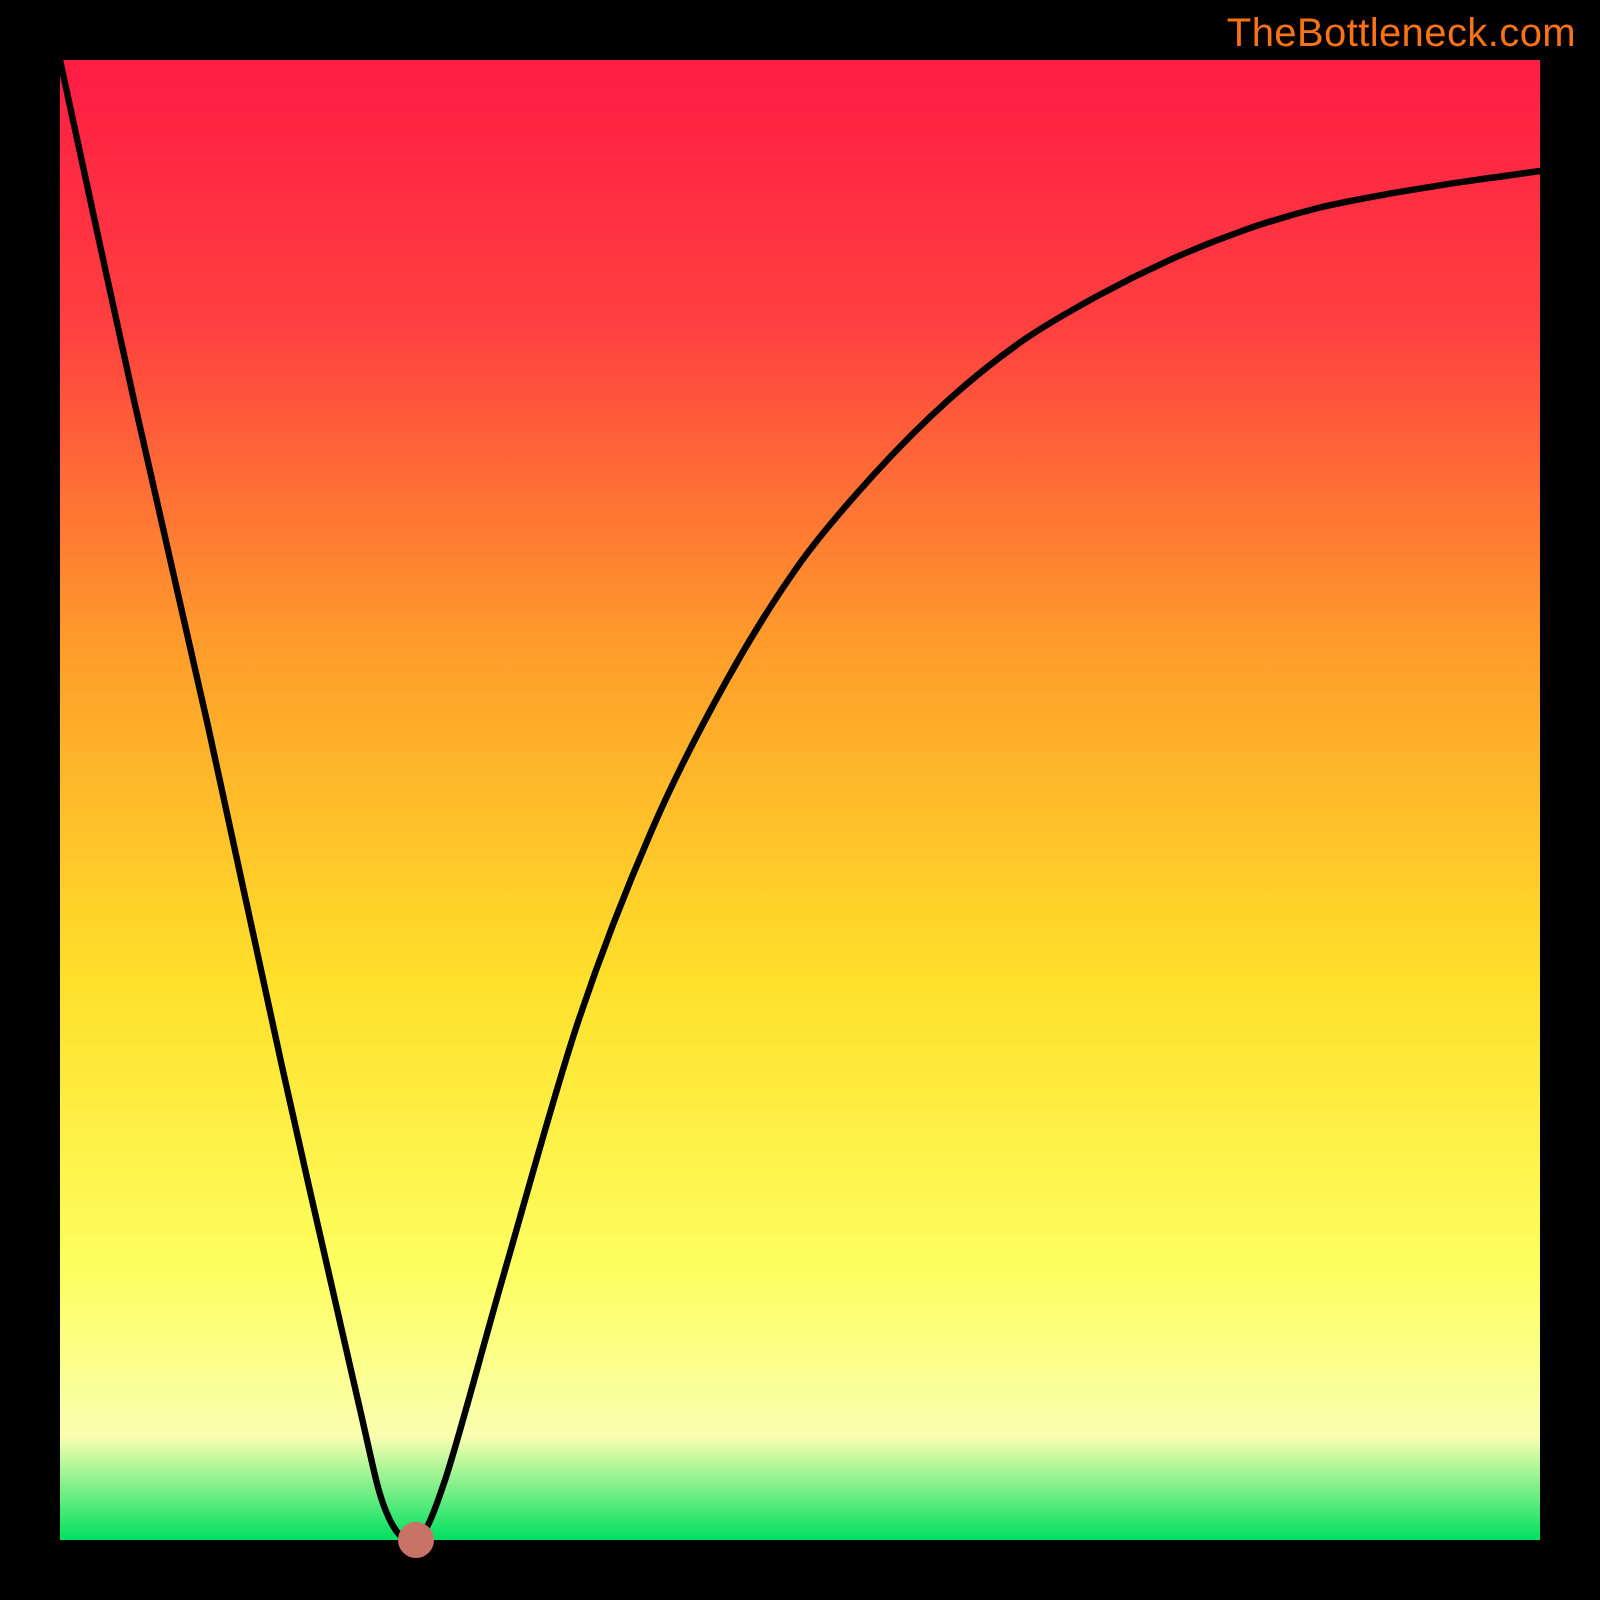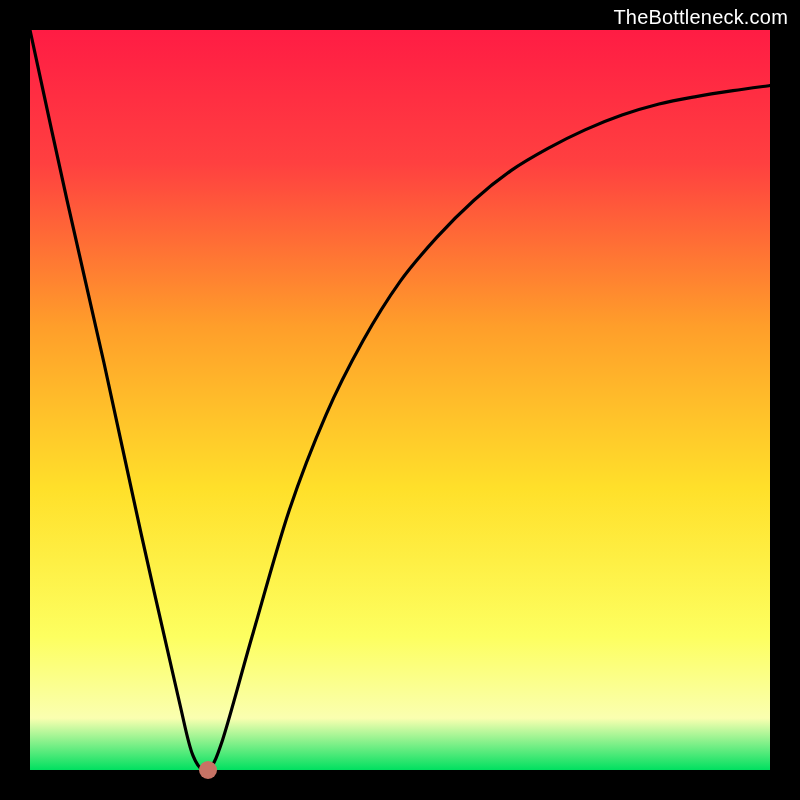--- a/index.html
+++ b/index.html
@@ -24,21 +24,21 @@
     left: 30px;
     top: 30px;
     width: 740px;
     height: 740px;
     
   }
   .watermark {
     position: absolute;
     top: 6px;
     right: 12px;
-    color: #ffffff;
+    color: #f97316;
     font-size: 20px;
     font-weight: 500;
     letter-spacing: 0.2px;
   }
   svg.curve {
     position: absolute;
     left: 0;
     top: 0;
     width: 740px;
     height: 740px;

